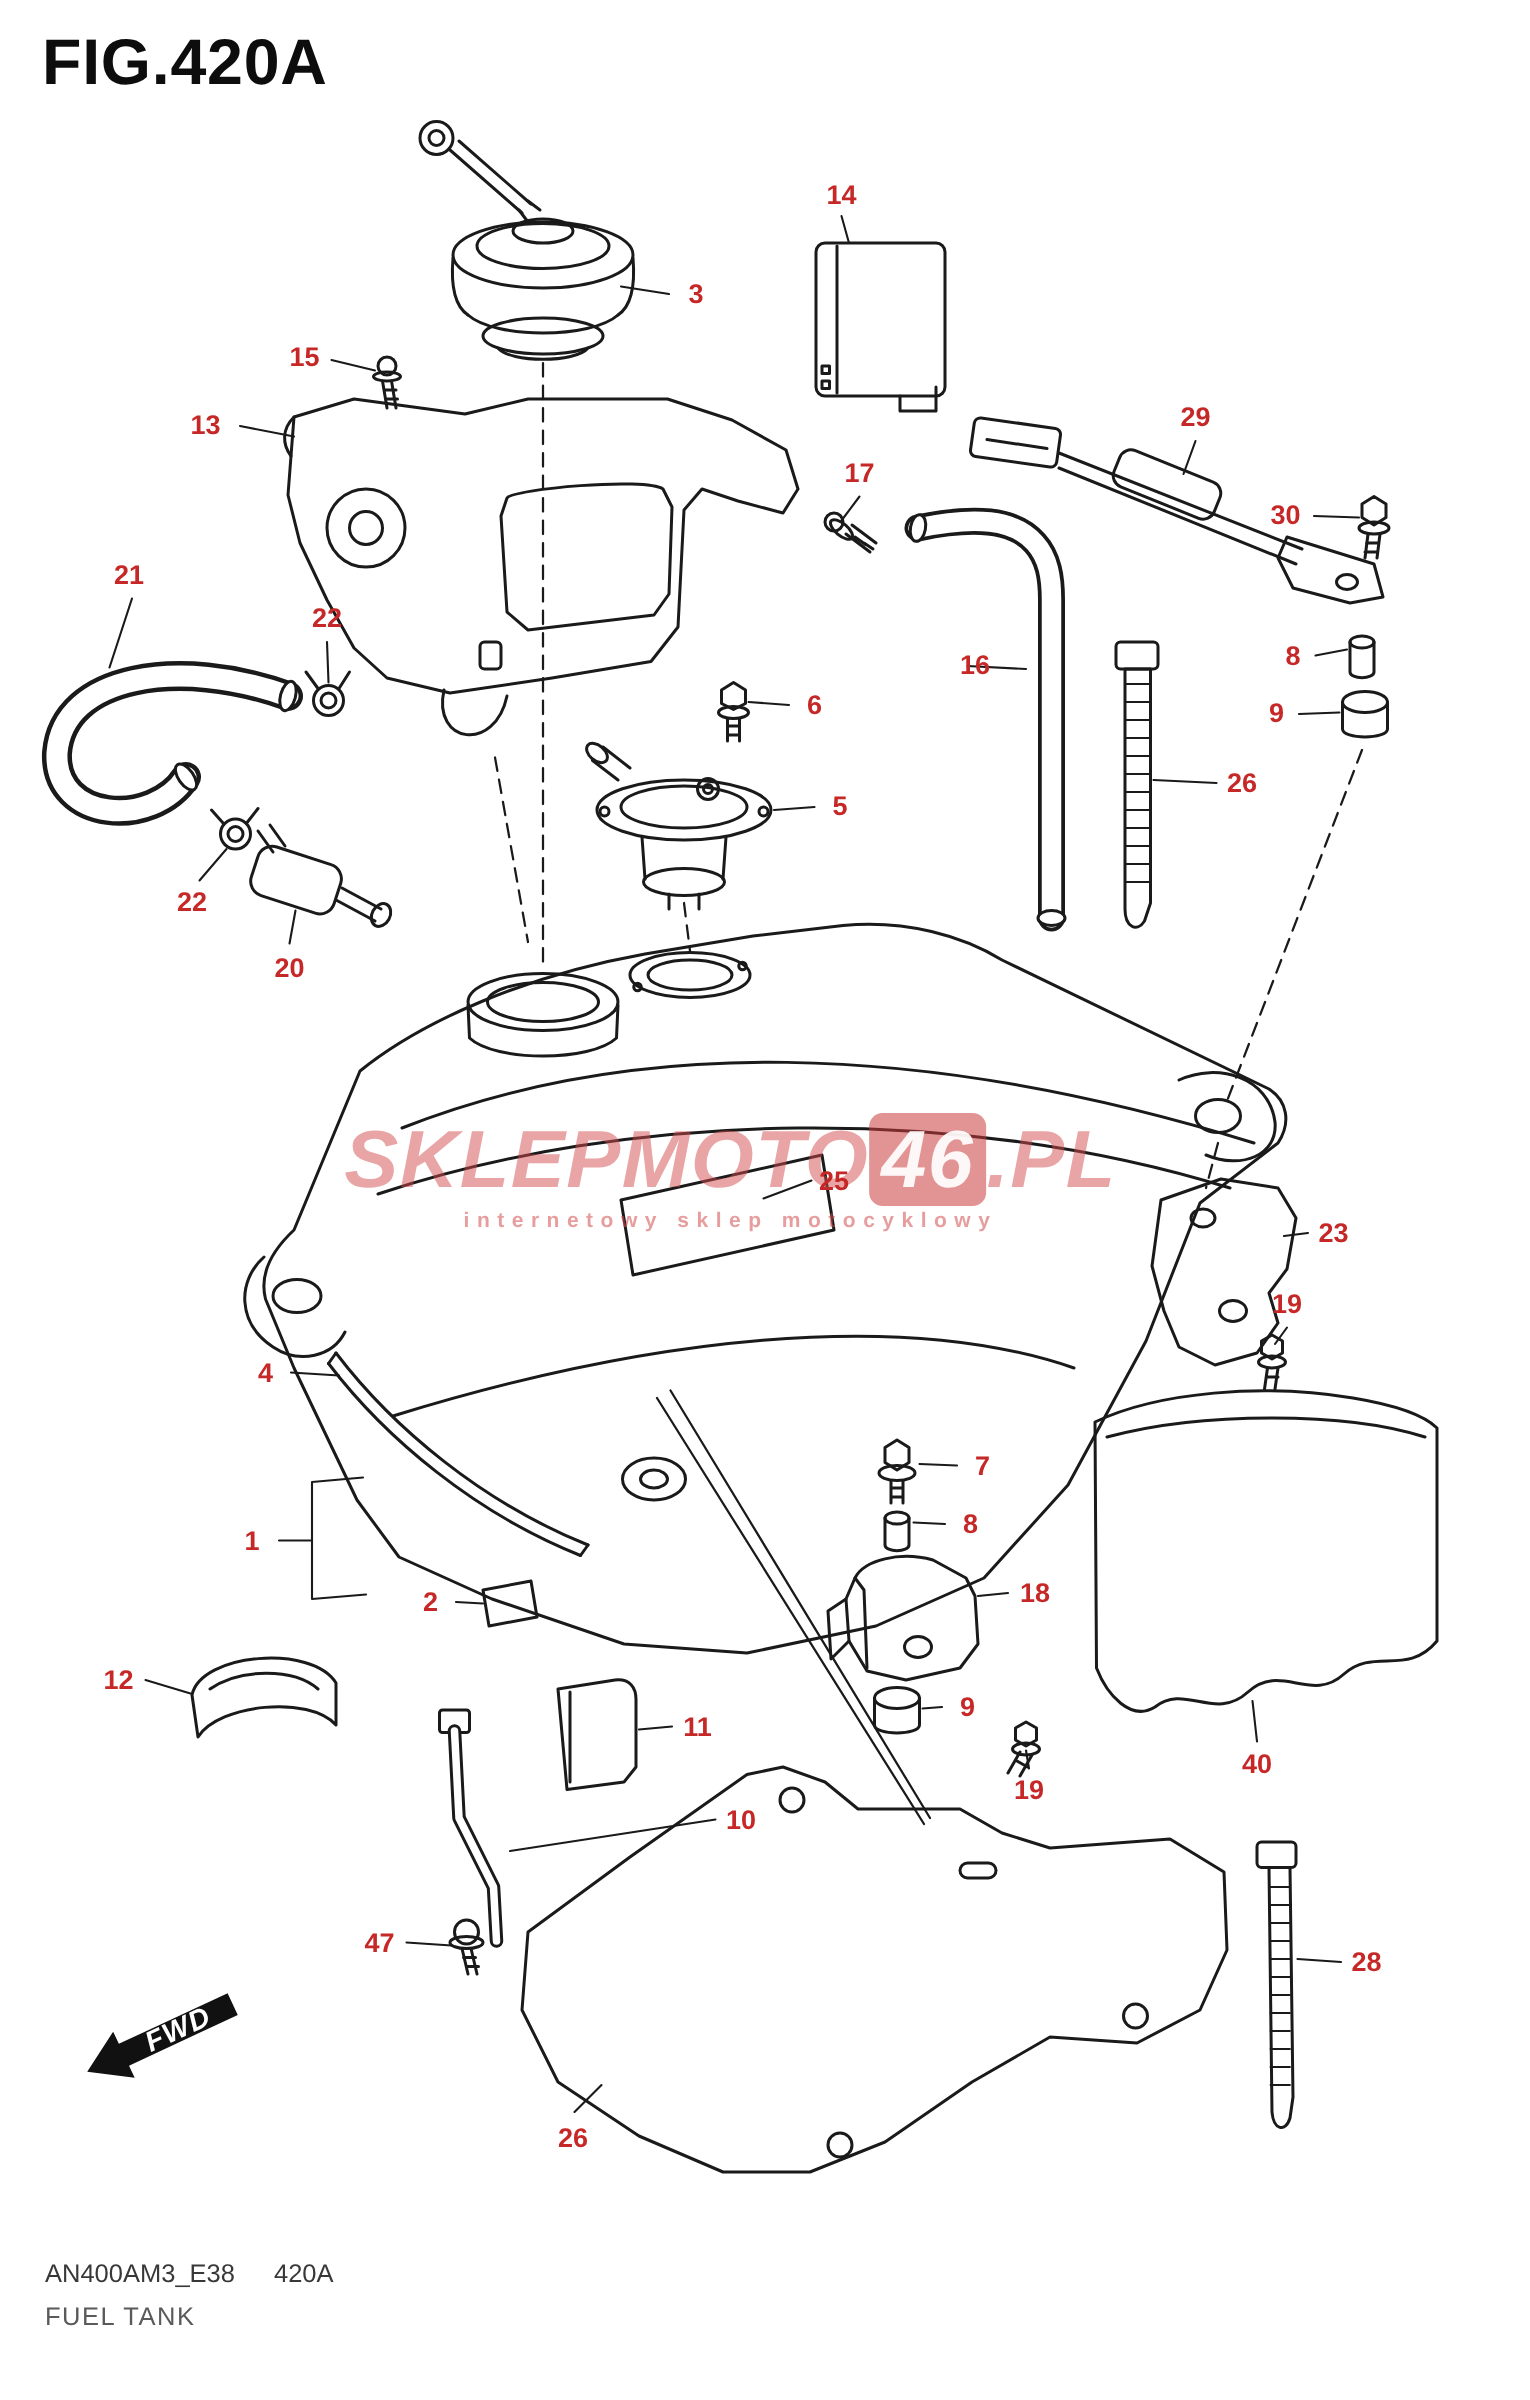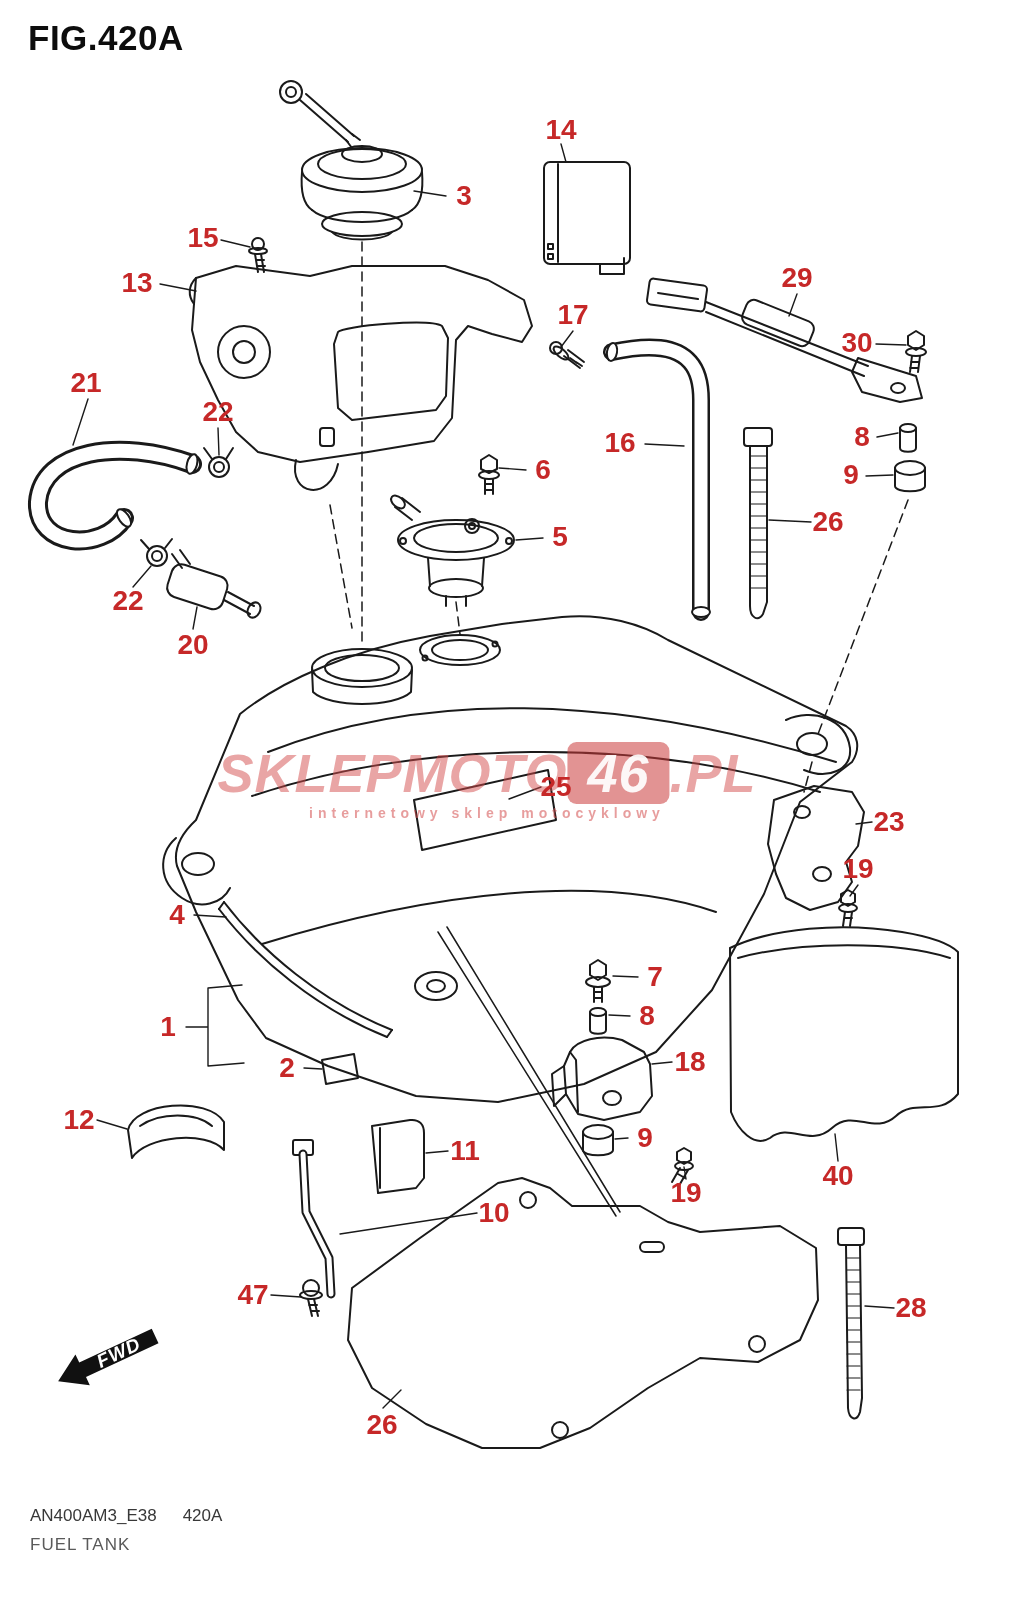--- a/index.html
+++ b/index.html
@@ -3,40 +3,40 @@
 <meta charset="utf-8">
 <style>
   html,body{margin:0;padding:0;background:#e8e8e8;}
   .page{
     position:relative;width:1020px;height:1600px;margin:0 auto;
     background:#ffffff;overflow:hidden;
     font-family:"Liberation Sans",sans-serif;
   }
   .fig-title{
     position:absolute;left:28px;top:18px;
-    font-size:35px;font-weight:800;letter-spacing:.5px;color:#0d0d0d;
+    font-size:43px;font-weight:800;letter-spacing:.5px;color:#0d0d0d;
   }
   svg.diagram{position:absolute;left:0;top:0;}
   .callout-layer{position:absolute;left:0;top:0;width:100%;height:100%;pointer-events:none;}
   .callout{
     position:absolute;transform:translate(-50%,-50%);
     color:var(--callout-color,#c62828);
-    font-size:28px;font-weight:bold;line-height:1;white-space:nowrap;
+    font-size:18px;font-weight:bold;line-height:1;white-space:nowrap;
   }
   .watermark{
     position:absolute;left:487px;top:742px;transform:translate(-50%,0);
     text-align:center;pointer-events:none;white-space:nowrap;
   }
   .wm-main{
     font-size:54px;font-weight:bold;font-style:italic;
     color:rgba(211,76,76,.5);letter-spacing:1px;
   }
   .wm-hl{
     display:inline-block;background:rgba(203,58,58,.55);
-    color:rgba(255,255,255,.92);border-radius:9px;padding:0 20px;
+    color:rgba(255,255,255,.92);border-radius:9px;padding:0 8px;
   }
   .wm-sub{
     margin-top:1px;font-size:14px;font-weight:bold;letter-spacing:5px;
     color:rgba(211,76,76,.55);
   }
   .footer{position:absolute;left:30px;top:1506px;color:#383838;font-size:17px;}
   .footer .code-line span{margin-right:26px;}
   .footer .caption-line{margin-top:9px;color:#5a5a5a;font-size:17px;letter-spacing:1px;}
 </style>
 </head>
@@ -340,21 +340,21 @@
   <div class="callout-layer">
       <div class="callout" style="left: 464px; top: 196px;">3</div>
       <div class="callout" style="left: 561px; top: 130px;">14</div>
       <div class="callout" style="left: 203px; top: 238px;">15</div>
       <div class="callout" style="left: 137px; top: 283px;">13</div>
       <div class="callout" style="left: 573px; top: 315px;">17</div>
       <div class="callout" style="left: 797px; top: 278px;">29</div>
       <div class="callout" style="left: 857px; top: 343px;">30</div>
       <div class="callout" style="left: 86px; top: 383px;">21</div>
       <div class="callout" style="left: 218px; top: 412px;">22</div>
-      <div class="callout" style="left: 620px; top: 443px;">16</div>
+      <div class="callout" style="left: 650px; top: 443px;">16</div>
       <div class="callout" style="left: 862px; top: 437px;">8</div>
       <div class="callout" style="left: 543px; top: 470px;">6</div>
       <div class="callout" style="left: 851px; top: 475px;">9</div>
       <div class="callout" style="left: 560px; top: 537px;">5</div>
       <div class="callout" style="left: 828px; top: 522px;">26</div>
       <div class="callout" style="left: 128px; top: 601px;">22</div>
       <div class="callout" style="left: 193px; top: 645px;">20</div>
       <div class="callout" style="left: 556px; top: 787px;">25</div>
       <div class="callout" style="left: 889px; top: 822px;">23</div>
       <div class="callout" style="left: 858px; top: 869px;">19</div>

